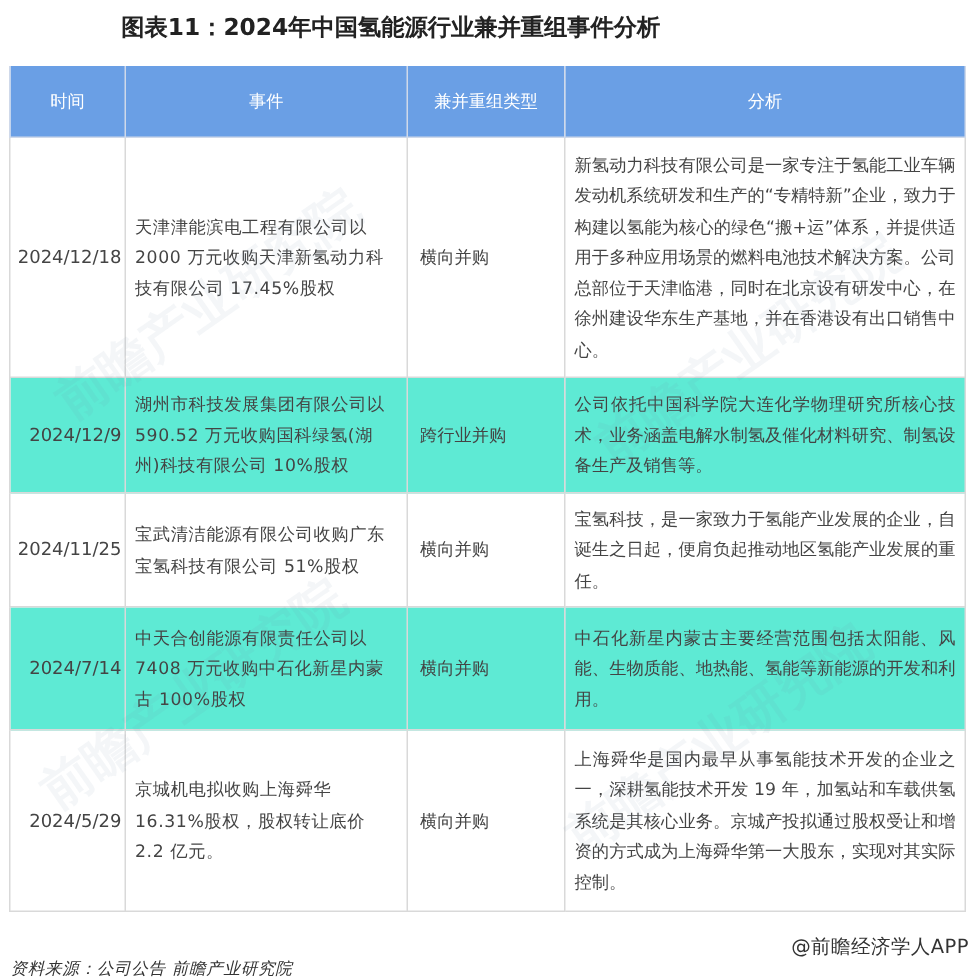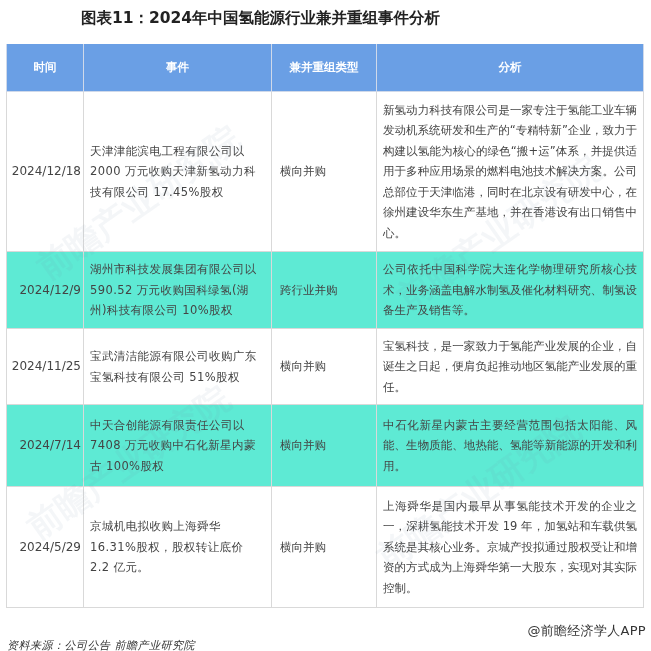--- a/index.html
+++ b/index.html
@@ -31,21 +31,21 @@
       left: 6px;
       top: 44px;
       width: 637px;
       border-collapse: collapse;
       table-layout: fixed;
       font-size: 11.5px;
     }
     table.events th {
       background: #6a9fe5;
       color: #ffffff;
-      font-weight: bold;
+      font-weight: normal;
       font-size: 11.5px;
       height: 47px;
       border: 1px solid #cfd9ea;
       border-top: none;
       text-align: center;
       padding: 0;
     }
     table.events td {
       border: 1px solid #d9d9d9;
       vertical-align: middle;

